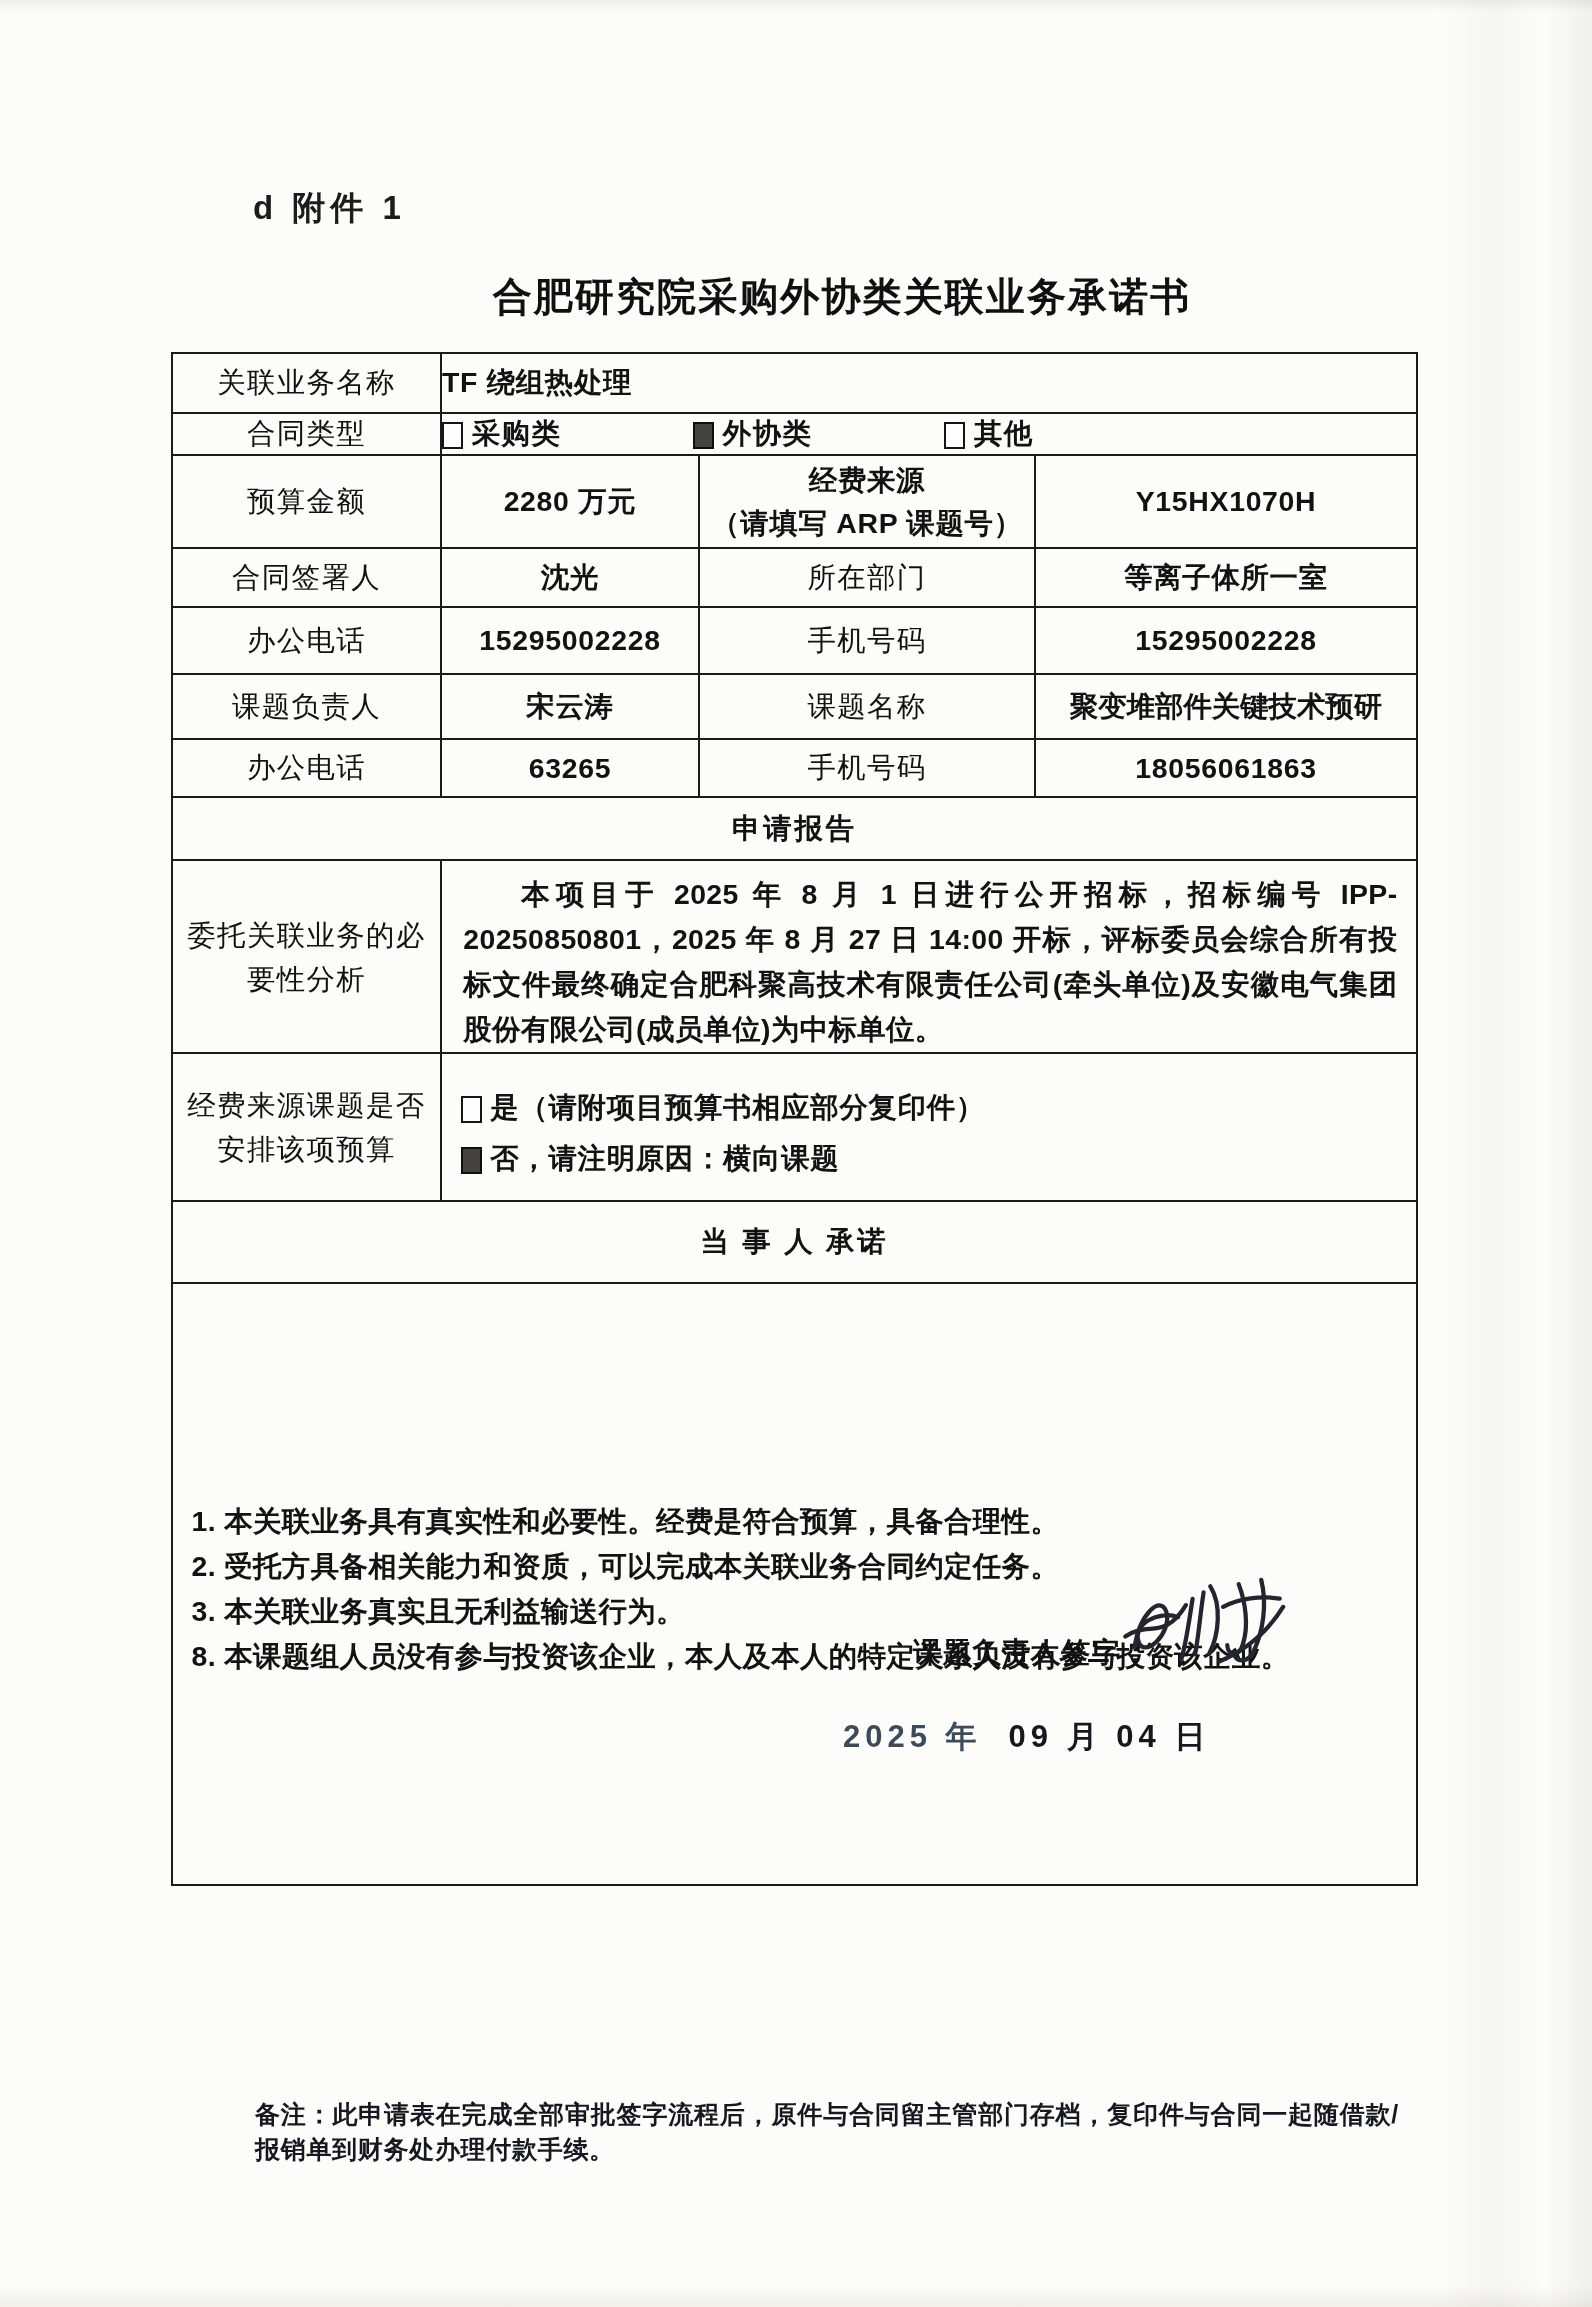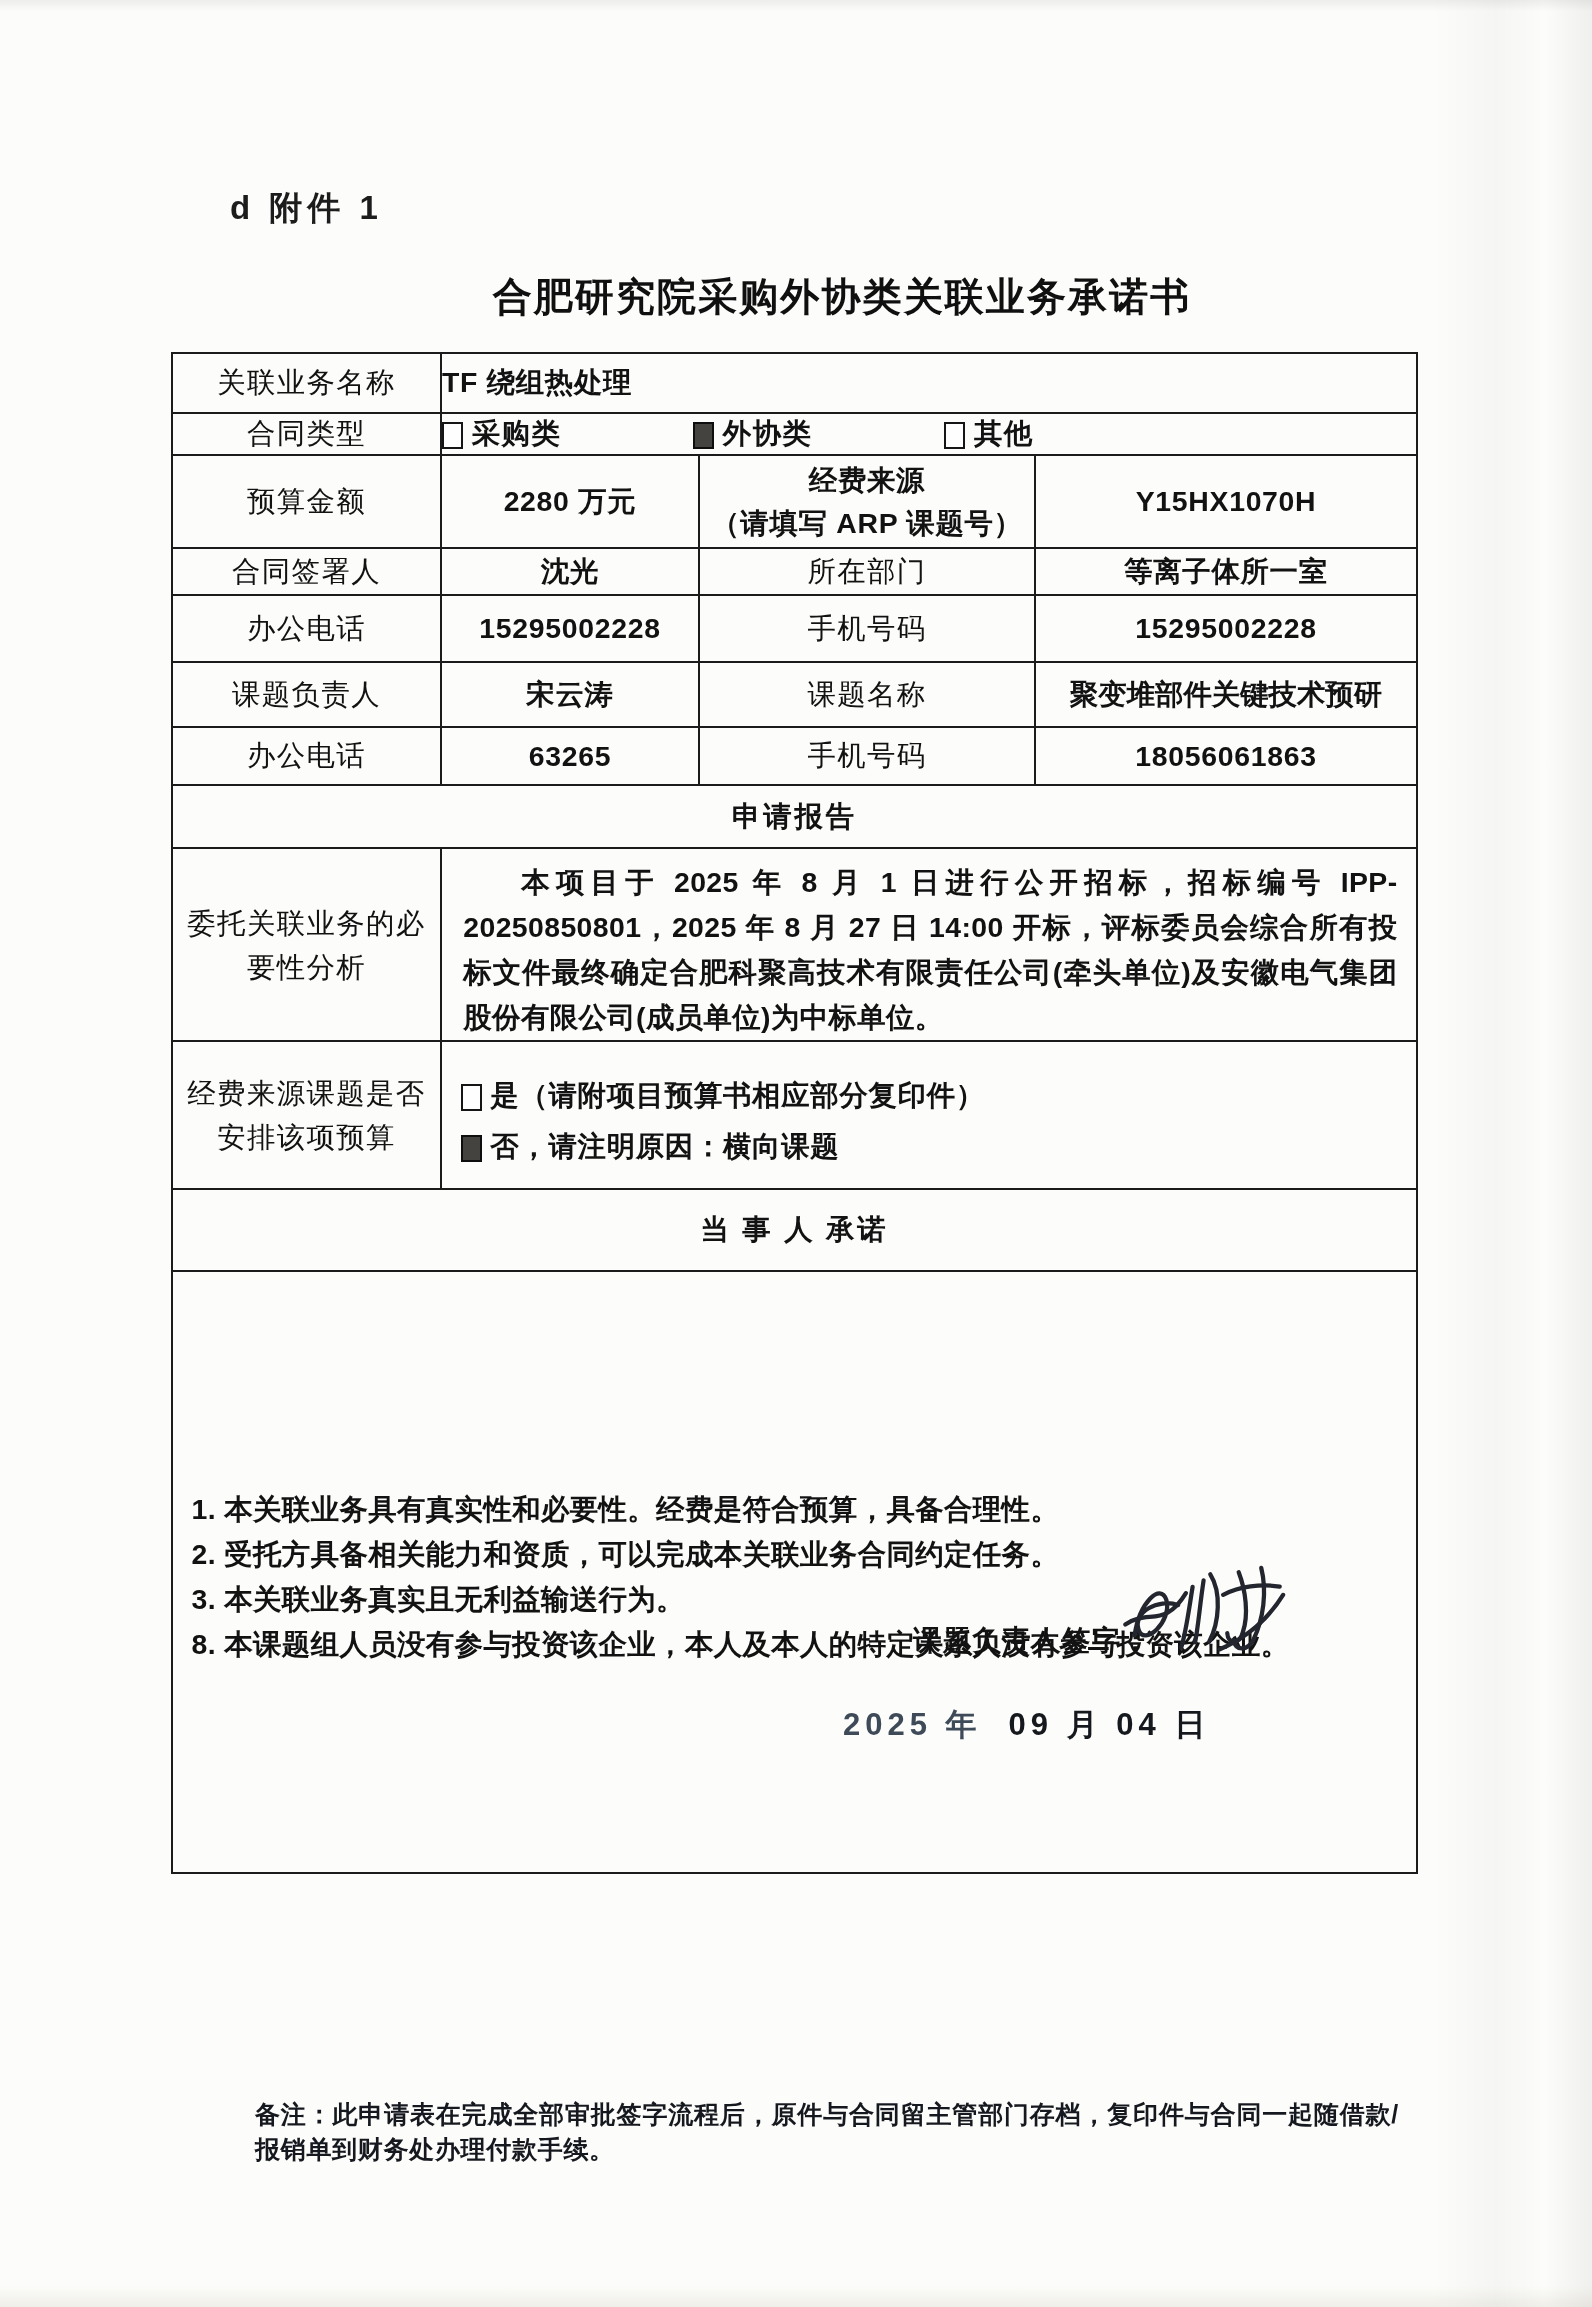--- a/index.html
+++ b/index.html
@@ -10,21 +10,21 @@
     font-family:"Liberation Sans","DejaVu Sans",sans-serif;
     color:#141414;
     background:
       linear-gradient(180deg, rgba(125,125,125,0.12) 0px, rgba(125,125,125,0) 11.4px),
       linear-gradient(0deg, rgba(150,142,105,0.12) 0px, rgba(150,142,105,0) 21.3px),
       linear-gradient(90deg, rgba(0,0,0,0) 90%, rgba(0,0,0,0.028) 94%, rgba(0,0,0,0) 97%, rgba(0,0,0,0.05) 100%),
       #fcfcfa;
     overflow:hidden;
   }
   .attachment{
-    position:absolute;left:230px;top:186px;
+    position:absolute;left:253px;top:186px;
     font-size:33px;font-weight:600;letter-spacing:5px;color:#1c1c1c;
   }
   .doc-title{
     position:absolute;left:46px;top:270px;width:1592px;
     text-align:center;font-size:39px;font-weight:700;letter-spacing:2.1px;color:#101010;
   }
   table.form{
     position:absolute;left:171px;top:352px;width:1245px;
     border-collapse:collapse;table-layout:fixed;
   }
@@ -111,21 +111,21 @@
     <tr style="height:93px">
       <td class="lbl">预算金额</td>
       <td class="num">2280 万元</td>
       <td class="val-center two-line">
         <div>经费来源</div>
         <div>（请填写 ARP 课题号）</div>
       </td>
       <td class="num">Y15HX1070H</td>
     </tr>
 
-    <tr style="height:47px">
+    <tr style="height:59px">
       <td class="lbl">合同签署人</td>
       <td class="val-center">沈光</td>
       <td class="lbl">所在部门</td>
       <td class="val-center">等离子体所一室</td>
     </tr>
 
     <tr style="height:67px">
       <td class="lbl">办公电话</td>
       <td class="num">15295002228</td>
       <td class="lbl">手机号码</td>

